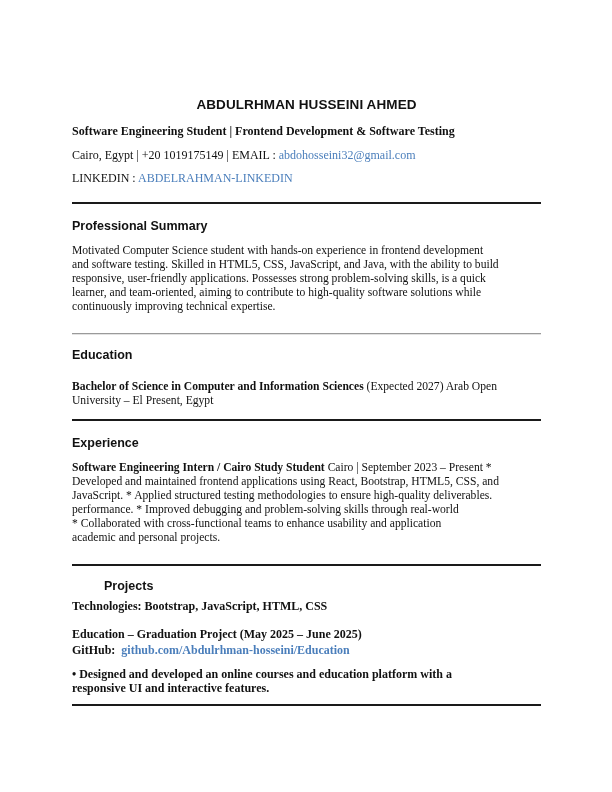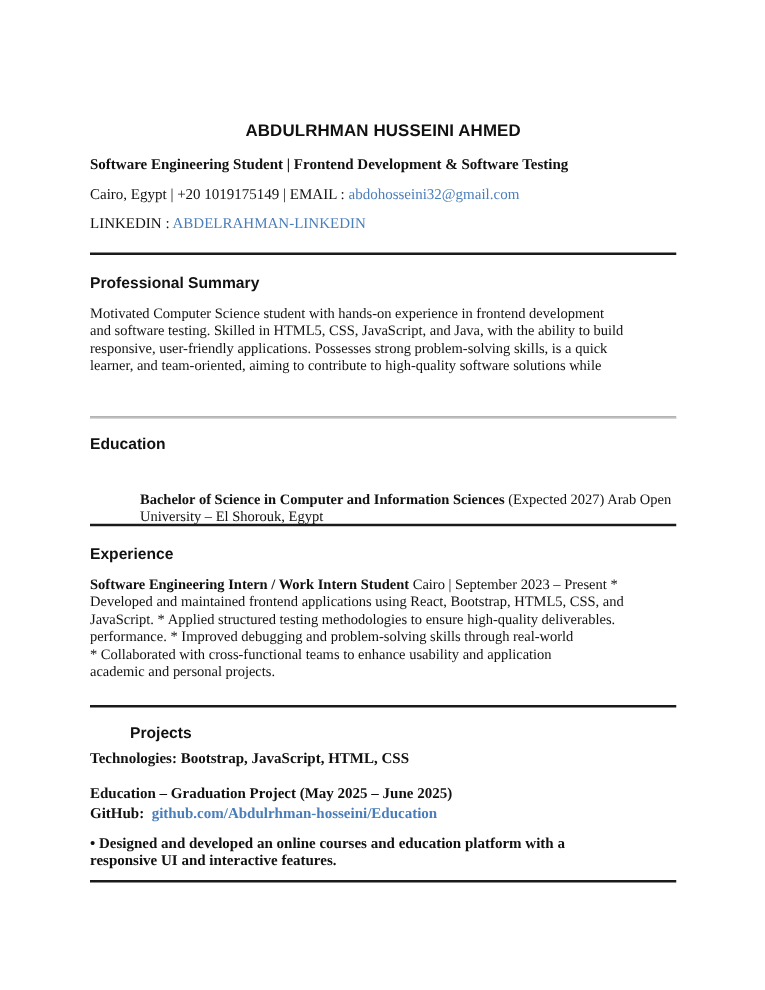--- a/index.html
+++ b/index.html
@@ -36,35 +36,36 @@
   </div>
 
   <div class="rule" style="top:202px;"></div>
 
   <div class="abs section-title" style="top:219px;">Professional Summary</div>
   <div class="para" style="top:244px;">
     <div>Motivated Computer Science student with hands-on experience in frontend development</div>
     <div>and software testing. Skilled in HTML5, CSS, JavaScript, and Java, with the ability to build</div>
     <div>responsive, user-friendly applications. Possesses strong problem-solving skills, is a quick</div>
     <div>learner, and team-oriented, aiming to contribute to high-quality software solutions while</div>
+    <div>continuously improving technical expertise.</div>
   </div>
 
   <div class="rule-gray" style="top:333px;"></div>
 
   <div class="abs section-title" style="top:348px;">Education</div>
-  <div class="para" style="top:393px;margin-left:40px;">
+  <div class="para" style="top:380px;">
     <div><span class="b">Bachelor of Science in Computer and Information Sciences</span><span> (Expected 2027) Arab Open</span></div>
-    <div>University – El Shorouk, Egypt</div>
+    <div>University – El Present, Egypt</div>
   </div>
 
   <div class="rule" style="top:419px;"></div>
 
   <div class="abs section-title" style="top:436px;">Experience</div>
   <div class="para" style="top:461px;">
-    <div><span class="b">Software Engineering Intern / Work Intern Student</span><span> Cairo | September 2023 – Present *</span></div>
+    <div><span class="b">Software Engineering Intern / Cairo Study Student</span><span> Cairo | September 2023 – Present *</span></div>
     <div>Developed and maintained frontend applications using React, Bootstrap, HTML5, CSS, and</div>
     <div>JavaScript. * Applied structured testing methodologies to ensure high-quality deliverables.</div>
     <div>performance. * Improved debugging and problem-solving skills through real-world</div>
     <div>* Collaborated with cross-functional teams to enhance usability and application</div>
     <div>academic and personal projects.</div>
   </div>
 
   <div class="rule" style="top:564px;"></div>
 
   <div class="abs section-title" style="top:579px;padding-left:32px;">Projects</div>

